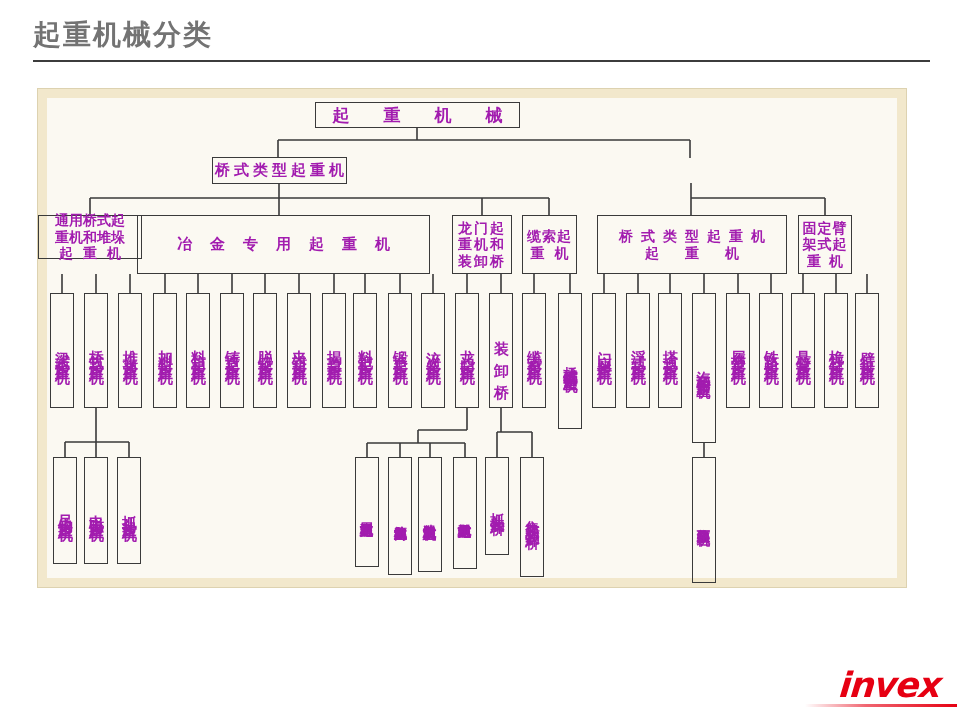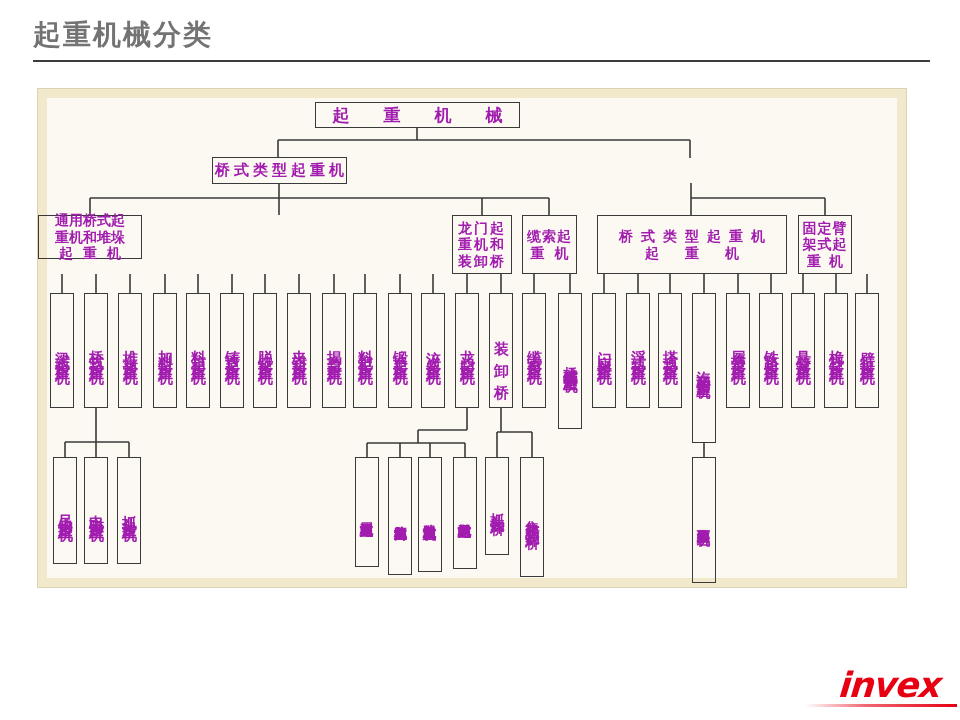--- a/index.html
+++ b/index.html
@@ -58,20 +58,23 @@
 
   <div class="box hbox" style="left:212px;top:157px;width:135px;height:27px">
     <span style="letter-spacing:4px;margin-right:-4px">桥式类型起重机</span>
   </div>
 
   <div class="box l2box" style="left:38px;top:215px;width:104px;height:44px">
     <div>通用桥式起</div>
     <div>重机和堆垛</div>
     <div style="letter-spacing:10px;margin-right:-10px">起重机</div>
   </div>
+  <div class="box l2box" style="left:137px;top:215px;width:293px;height:59px">
+    <div style="font-size:15px;letter-spacing:18px;margin-right:-18px">冶金专用起重机</div>
+  </div>
   <div class="box l2box" style="left:452px;top:215px;width:60px;height:59px">
     <div style="letter-spacing:2px">龙门起</div>
     <div style="letter-spacing:2px">重机和</div>
     <div style="letter-spacing:2px">装卸桥</div>
   </div>
   <div class="box l2box" style="left:522px;top:215px;width:55px;height:59px">
     <div style="letter-spacing:1px">缆索起</div>
     <div style="letter-spacing:10px;margin-right:-10px">重机</div>
   </div>
   <div class="box l2box" style="left:597px;top:215px;width:190px;height:59px">

